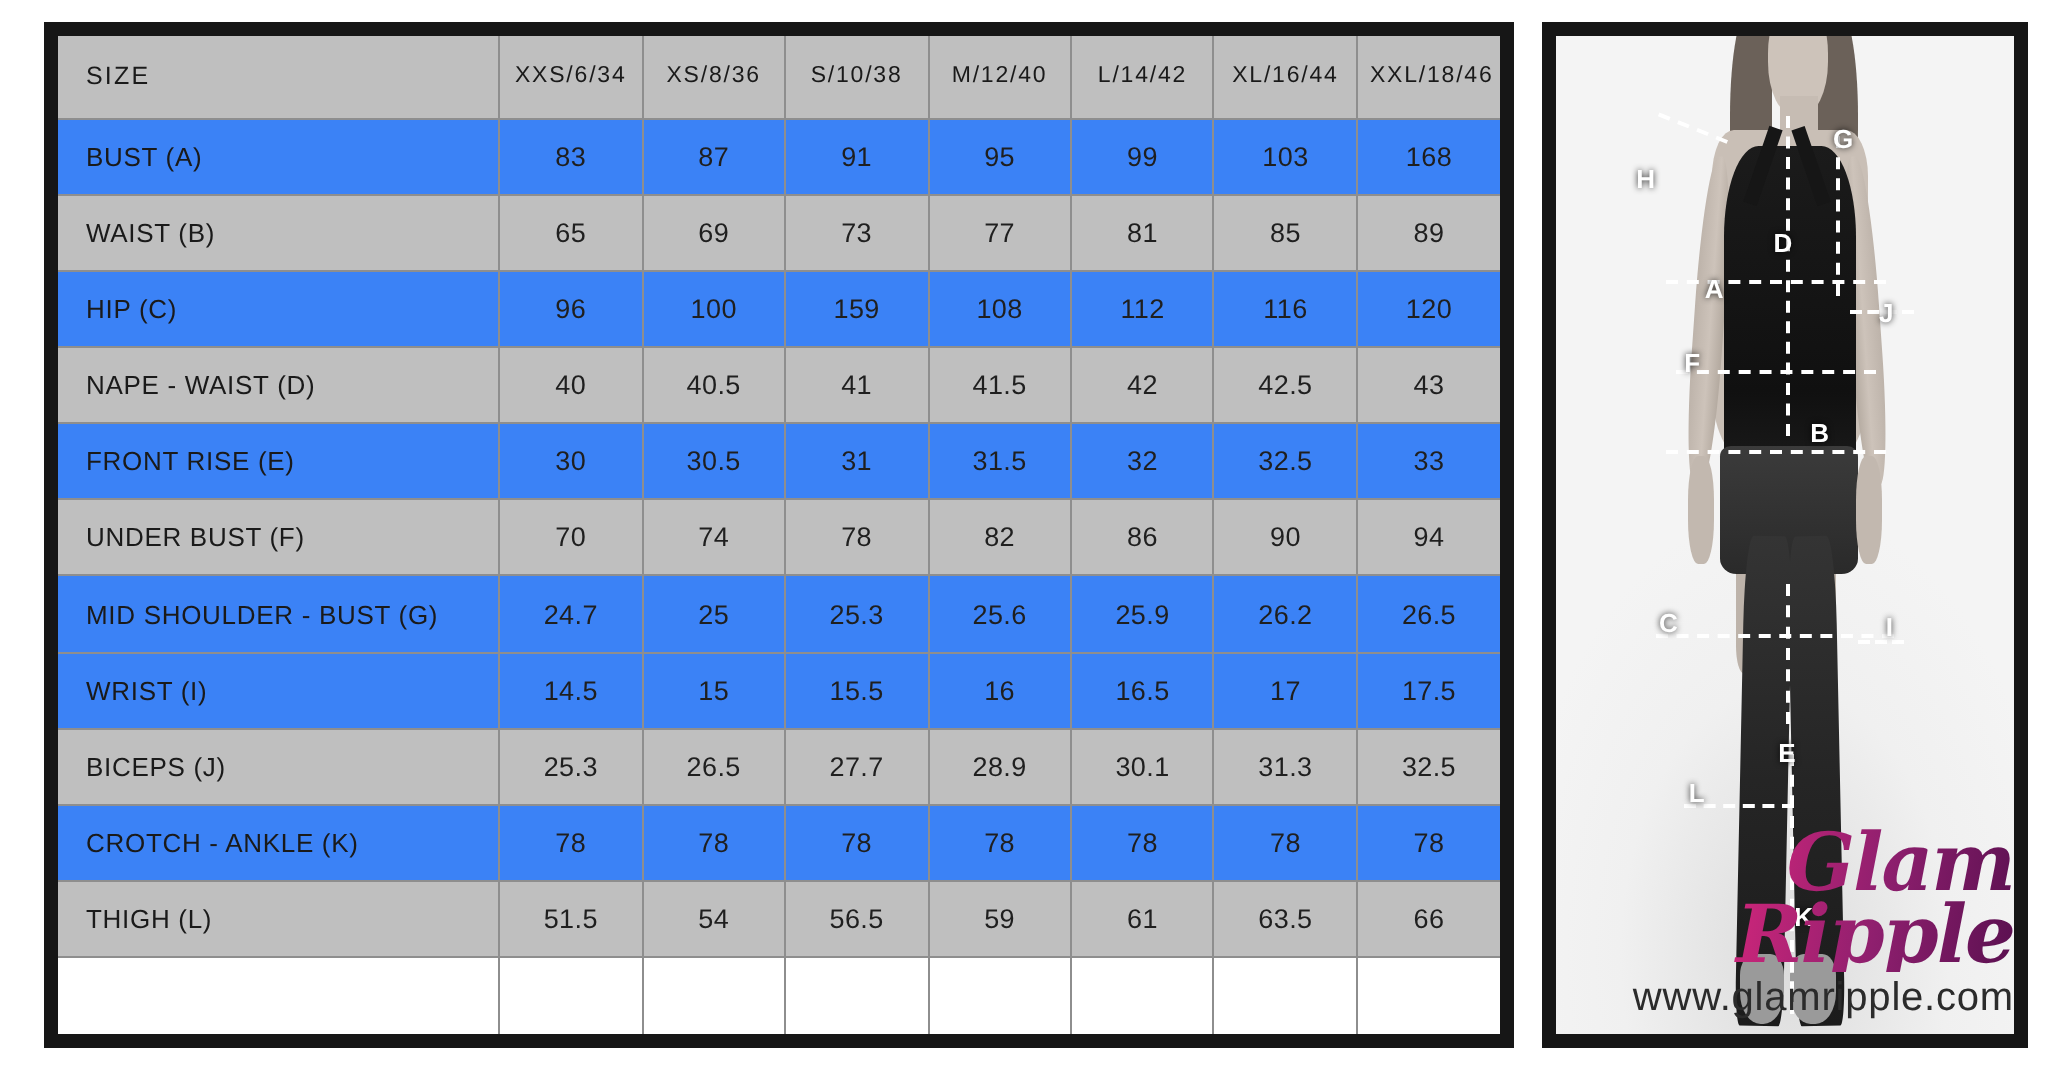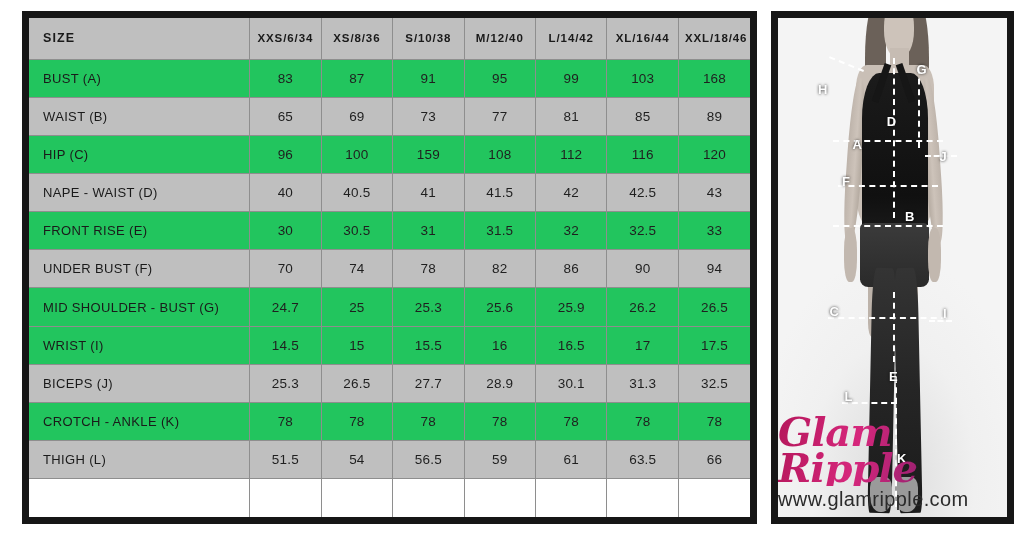--- a/index.html
+++ b/index.html
@@ -55,21 +55,21 @@
   }
   table.size-table tr:last-child td {
     border-bottom: none;
   }
 
   thead th {
     background: #bfbfbf;
     height: 41px;
     color: #1a1a1a;
     font-size: 11.5px;
-    font-weight: bold;
+    font-weight: normal;
     letter-spacing: 0.9px;
     text-align: center;
     vertical-align: middle;
   }
   thead th.label-head {
     text-align: left;
     padding-left: 14px;
     font-size: 12.5px;
     letter-spacing: 1.1px;
   }
@@ -83,21 +83,21 @@
     letter-spacing: 0.2px;
   }
   tbody td.row-label {
     text-align: left;
     padding-left: 14px;
     font-size: 13px;
     letter-spacing: 0.35px;
     color: #1a1a1a;
   }
   tbody tr.shaded td { background: #bfbfbf; }
-  tbody tr.plain  td { background: #22c55e; }
+  tbody tr.plain  td { background: #3b82f6; }
   tbody tr.empty-row td { background: #ffffff; }
 
   
   #photo-panel {
     flex: 1 1 auto;
     border: 7px solid #161616;
     box-sizing: border-box;
     position: relative;
     overflow: hidden;
     background: #f2f2f2;
@@ -216,21 +216,21 @@
     font-family: "Liberation Sans", sans-serif;
     text-shadow: 0 0 3px rgba(0,0,0,0.85);
     line-height: 1;
   }
 
   
   #logo-wrap {
     position: absolute;
     left: 0; right: 0;
     bottom: 6px;
-    text-align: left;
+    text-align: right;
   }
   #logo-text {
     font-family: "DejaVu Serif", serif;
     font-style: italic;
     font-weight: bold;
     font-size: 40px;
     letter-spacing: -1px;
     background: linear-gradient(100deg, #b5175b 0%, #d6277c 35%, #8e1f6e 70%, #5a1050 100%);
     -webkit-background-clip: text;
     background-clip: text;

